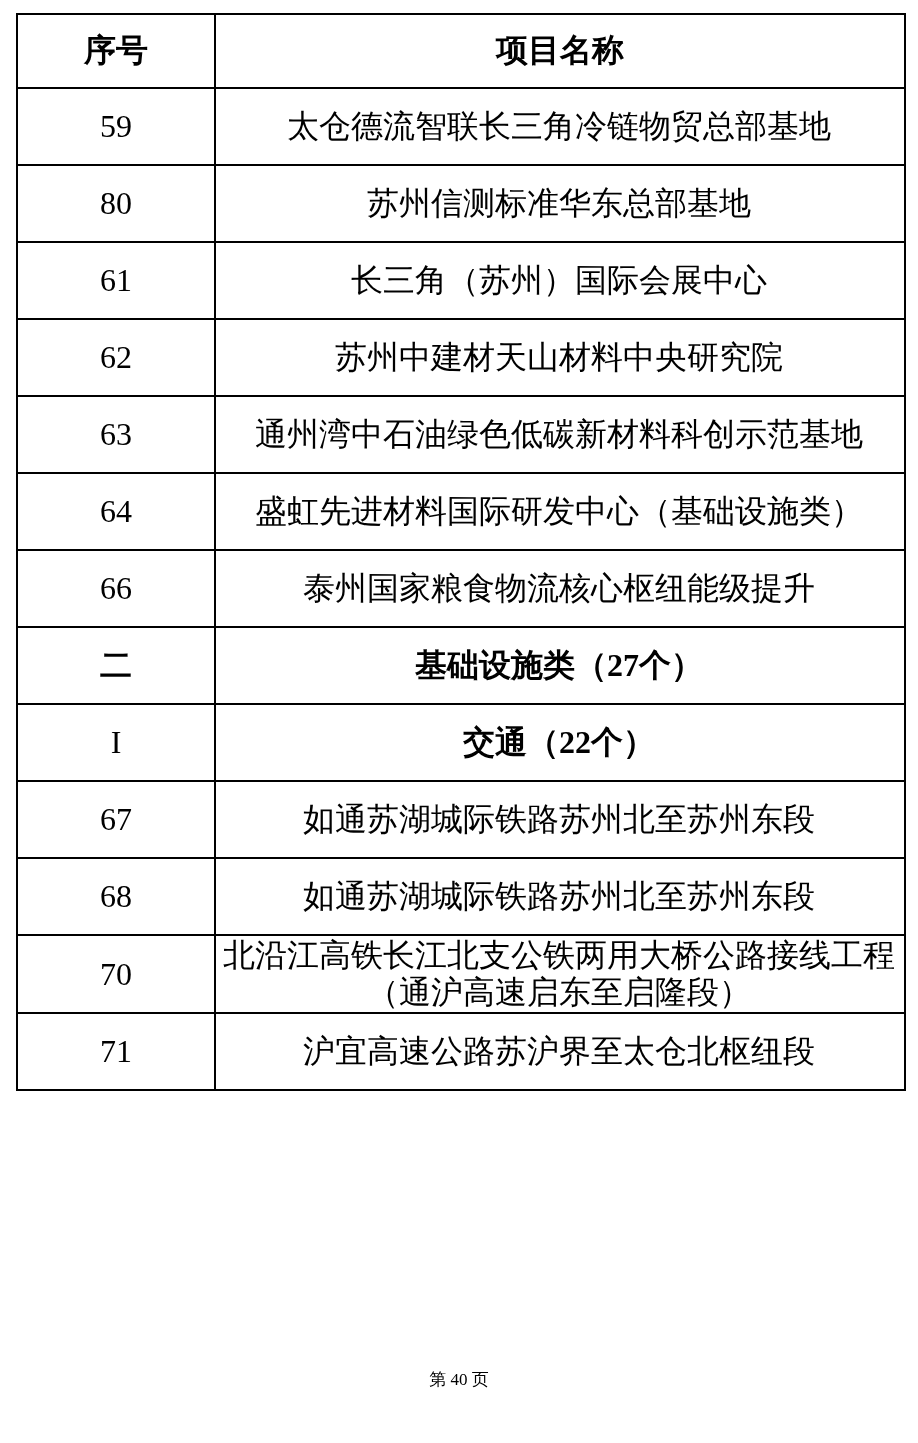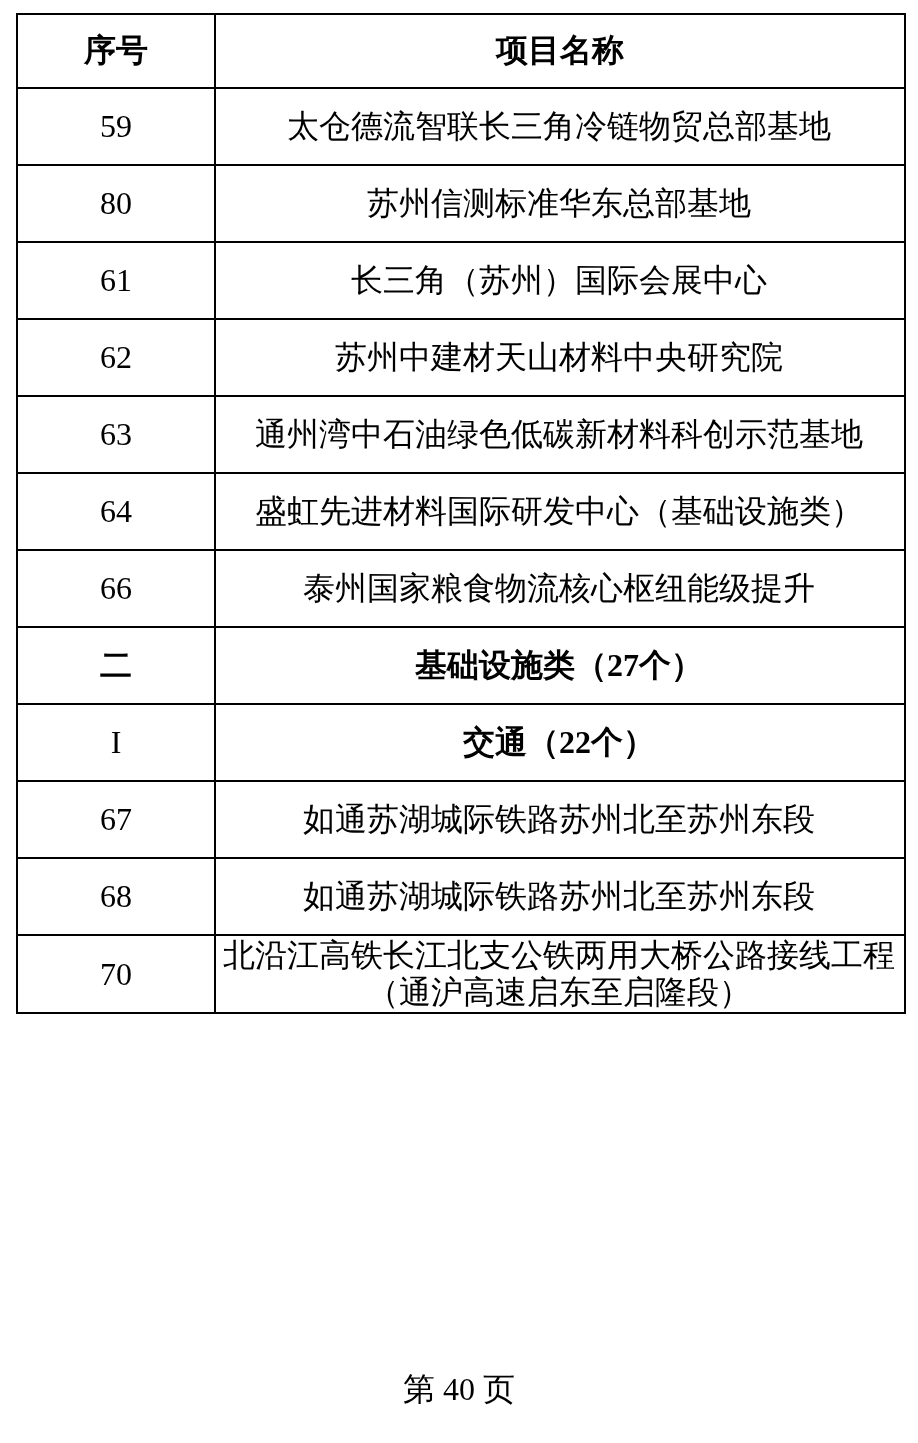--- a/index.html
+++ b/index.html
@@ -51,21 +51,21 @@
   tr.section td.no,
   tr.section td.name { font-weight: bold; }
   tr.subsection td.name { font-weight: bold; }
   tr.subsection td.no { font-weight: normal; }
   .page-footer {
     position: absolute;
     left: 0;
     top: 1368px;
     width: 918px;
     text-align: center;
-    font-size: 32px;
+    font-size: 17px;
     color: #000000;
   }
 </style>
 </head>
 <body>
 
 <div class="page">
 
   <table class="project-table">
     <colgroup>
@@ -120,18 +120,22 @@
         <td class="name">如通苏湖城际铁路苏州北至苏州东段</td>
       </tr>
       <tr>
         <td class="no">68</td>
         <td class="name">如通苏湖城际铁路苏州北至苏州东段</td>
       </tr>
       <tr>
         <td class="no">70</td>
         <td class="name">北沿江高铁长江北支公铁两用大桥公路接线工程（通沪高速启东至启隆段）</td>
       </tr>
+      <tr>
+        <td class="no">71</td>
+        <td class="name">沪宜高速公路苏沪界至太仓北枢纽段</td>
+      </tr>
     </tbody>
   </table>
 
   <div class="page-footer">第 40 页</div>
 
 </div>
 
 </body></html>

